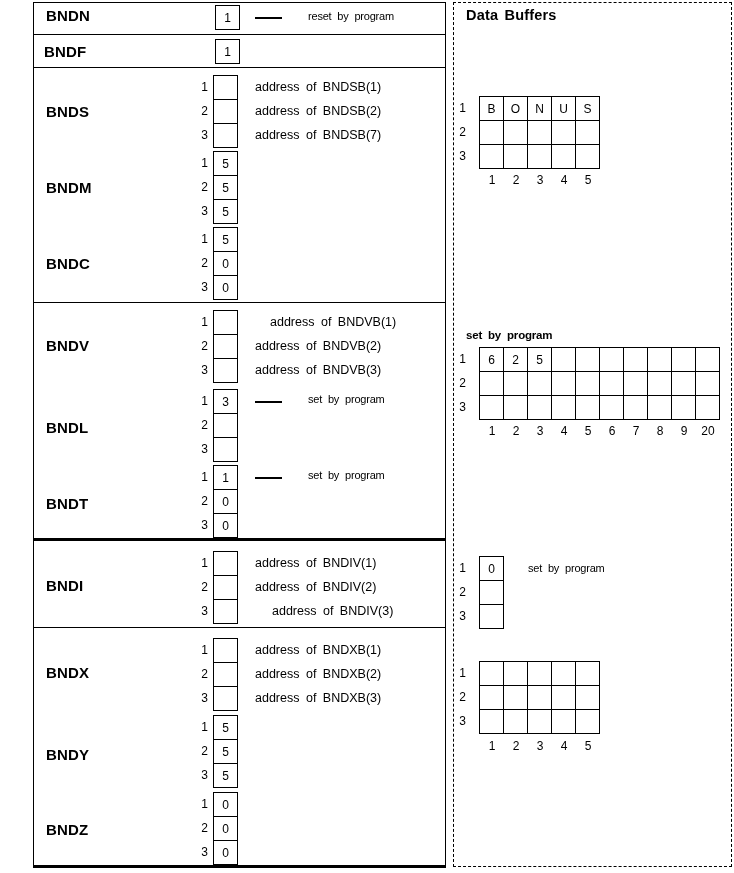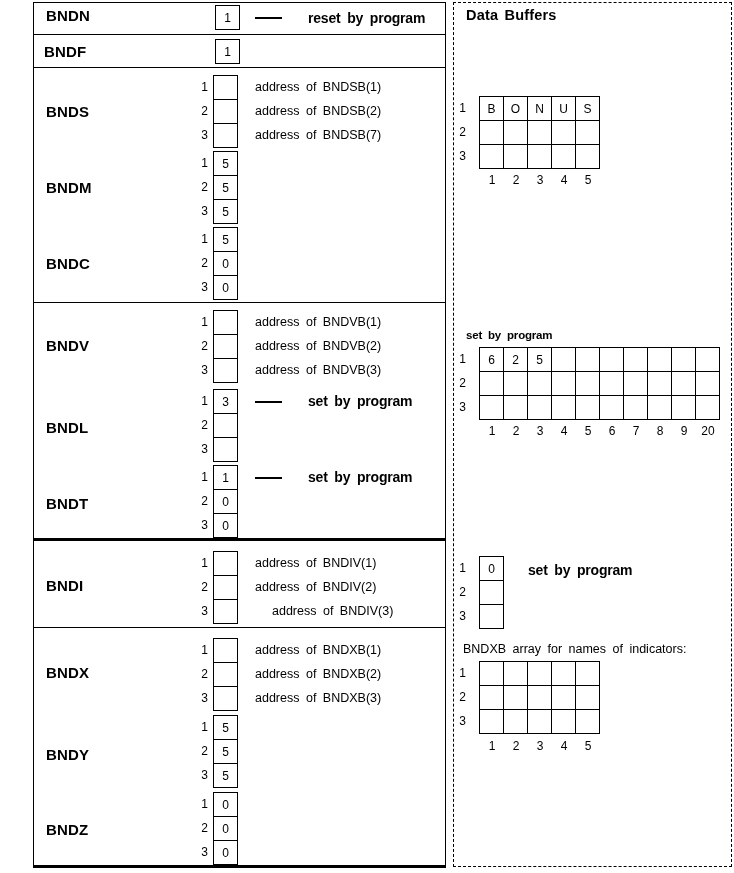--- a/index.html
+++ b/index.html
@@ -23,21 +23,21 @@
   .title { font-weight:bold; font-size:14.5px; letter-spacing:.2px; word-spacing:2px; white-space:nowrap; }
   .fieldlabel { font-weight:bold; font-size:15px; letter-spacing:.2px; white-space:nowrap; }
   .box {
     width:25px; height:25px; border:1px solid #000; box-sizing:border-box;
     display:flex; align-items:center; justify-content:center;
     font-size:12px; background:#fff;
   }
   .idx { width:14px; text-align:right; font-size:12px; }
   .addr { font-size:12.5px; word-spacing:3px; white-space:nowrap; }
   .dashline { width:27px; height:0; border-top:2px solid #000; }
-  .annot { font-weight:bold; font-size:14px; letter-spacing:-.2px; word-spacing:3px; white-space:nowrap;padding-left:16px; }
+  .annot { font-weight:normal; font-size:11px; letter-spacing:-.2px; word-spacing:3px; white-space:nowrap;padding-left:16px; }
   .caption { font-size:12.5px; word-spacing:3px; white-space:nowrap; }
   .subcap { font-weight:bold; font-size:11.5px; letter-spacing:-.2px; word-spacing:3px; white-space:nowrap; }
   .rowlab { width:14px; text-align:right; font-size:12px; }
   .collab { width:22px; text-align:center; font-size:12px; }
 </style>
 </head>
 <body>
 
 <div id="canvas">
   <div class="abs panel-left"></div>
@@ -75,21 +75,21 @@
     <div class="abs fieldlabel" style="left: 46px; top: 255px;">BNDC</div>
     <div class="abs idx" style="left: 194px; top: 232px;">1</div>
     <div class="abs box" style="left: 213px; top: 227px;">5</div>
     <div class="abs idx" style="left: 194px; top: 256px;">2</div>
     <div class="abs box" style="left: 213px; top: 251px;">0</div>
     <div class="abs idx" style="left: 194px; top: 280px;">3</div>
     <div class="abs box" style="left: 213px; top: 275px;">0</div>
     <div class="abs fieldlabel" style="left: 46px; top: 337px;">BNDV</div>
     <div class="abs idx" style="left: 194px; top: 315px;">1</div>
     <div class="abs box" style="left: 213px; top: 310px;"></div>
-    <div class="abs addr" style="left: 255px; top: 315px;">address of BNDVB(1)</div>
+    <div class="abs addr" style="left: 270px; top: 315px;">address of BNDVB(1)</div>
     <div class="abs idx" style="left: 194px; top: 339px;">2</div>
     <div class="abs box" style="left: 213px; top: 334px;"></div>
     <div class="abs addr" style="left: 255px; top: 339px;">address of BNDVB(2)</div>
     <div class="abs idx" style="left: 194px; top: 363px;">3</div>
     <div class="abs box" style="left: 213px; top: 358px;"></div>
     <div class="abs addr" style="left: 255px; top: 363px; text-align: center;">address of BNDVB(3)</div>
     <div class="abs fieldlabel" style="left: 46px; top: 419px;">BNDL</div>
     <div class="abs idx" style="left: 194px; top: 394px;">1</div>
     <div class="abs box" style="left: 213px; top: 389px;">3</div>
     <div class="abs dashline" style="left: 255px; top: 401px;"></div>
@@ -208,21 +208,20 @@
     <div class="abs collab" style="left: 649px; top: 424px;">8</div>
     <div class="abs collab" style="left: 673px; top: 424px;">9</div>
     <div class="abs collab" style="left: 697px; top: 424px;">20</div>
     <div class="abs annot" style="left: 512px; top: 562px;">set by program</div>
     <div class="abs rowlab" style="left: 452px; top: 561px;">1</div>
     <div class="abs box" style="left: 479px; top: 556px;">0</div>
     <div class="abs rowlab" style="left: 452px; top: 585px;">2</div>
     <div class="abs box" style="left: 479px; top: 580px;"></div>
     <div class="abs rowlab" style="left: 452px; top: 609px;">3</div>
     <div class="abs box" style="left: 479px; top: 604px;"></div>
-    <div class="abs caption" style="left: 463px; top: 642px;">BNDXB array for names of indicators:</div>
     <div class="abs rowlab" style="left: 452px; top: 666px;">1</div>
     <div class="abs box" style="left: 479px; top: 661px;"></div>
     <div class="abs box" style="left: 503px; top: 661px;"></div>
     <div class="abs box" style="left: 527px; top: 661px;"></div>
     <div class="abs box" style="left: 551px; top: 661px;"></div>
     <div class="abs box" style="left: 575px; top: 661px;"></div>
     <div class="abs rowlab" style="left: 452px; top: 690px;">2</div>
     <div class="abs box" style="left: 479px; top: 685px;"></div>
     <div class="abs box" style="left: 503px; top: 685px;"></div>
     <div class="abs box" style="left: 527px; top: 685px;"></div>

